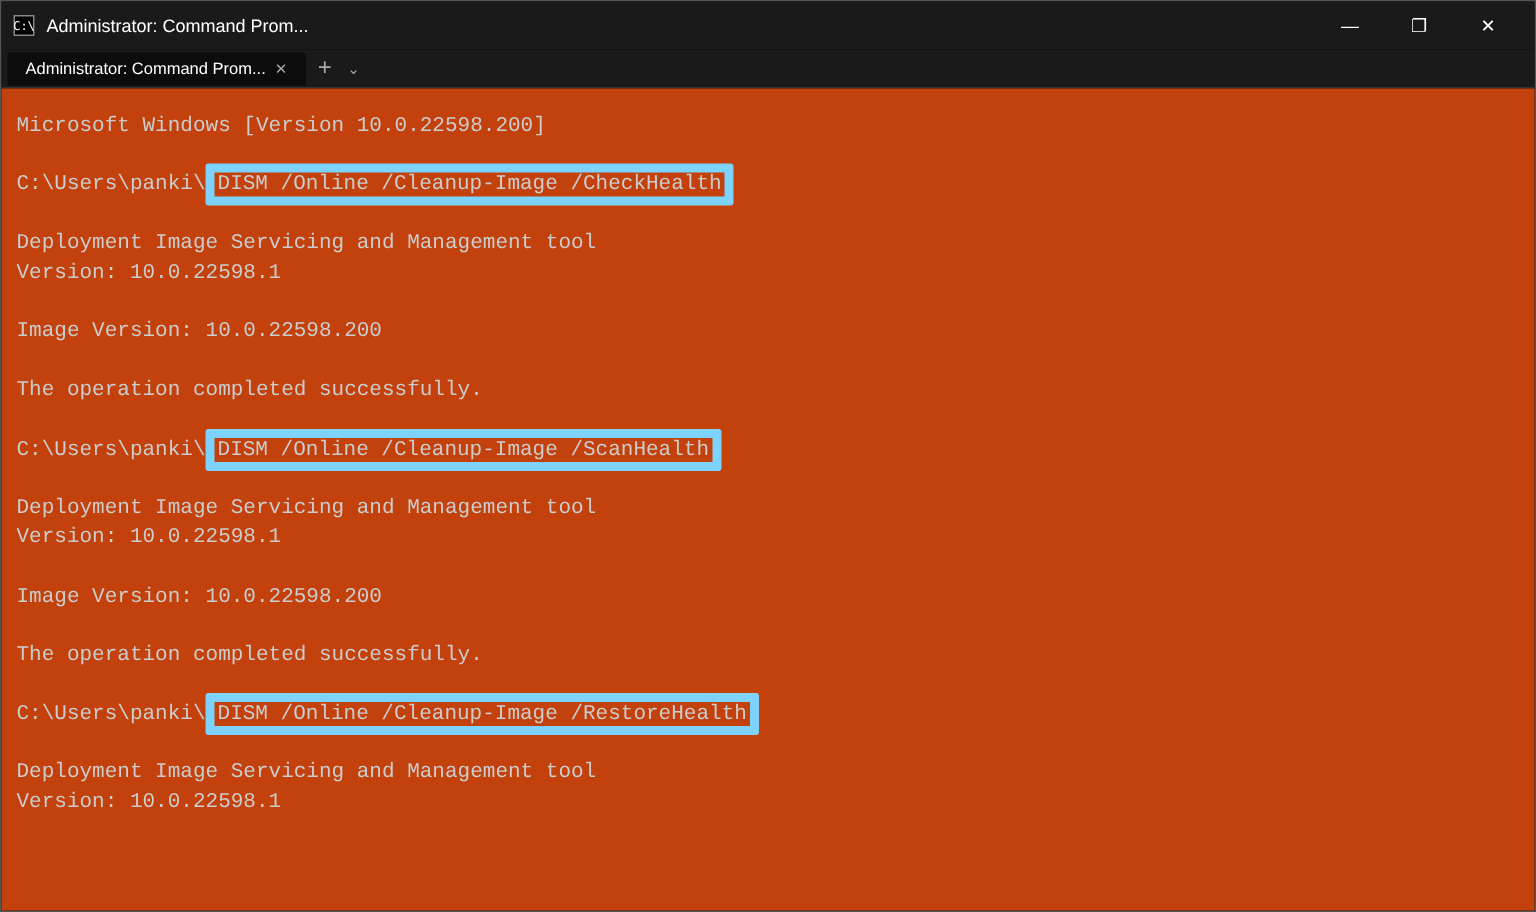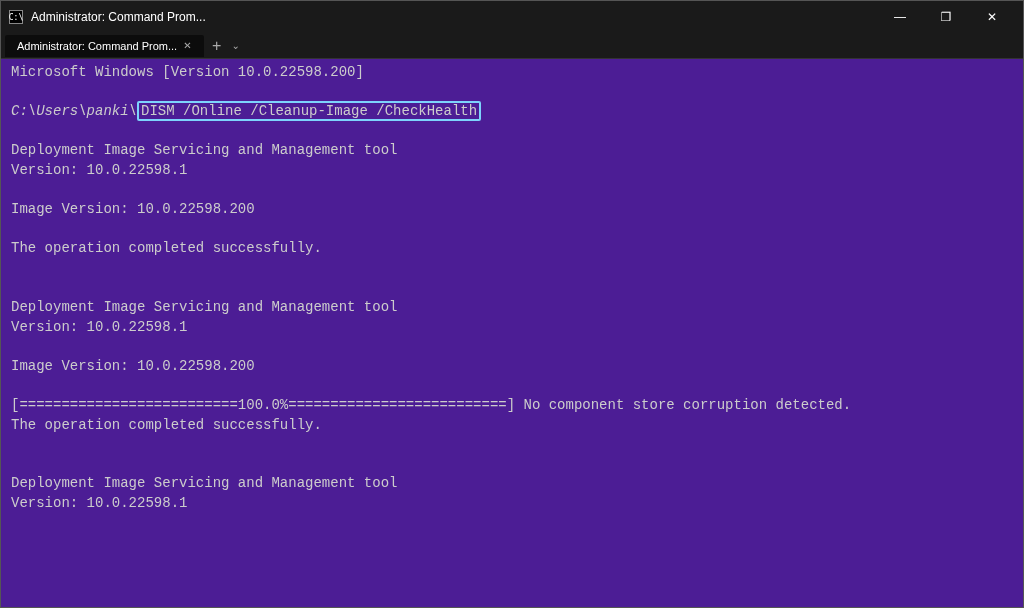--- a/index.html
+++ b/index.html
@@ -115,48 +115,47 @@
 
     .tab-dropdown {
       margin-left: 2px;
       color: #aaa;
       font-size: 10px;
       cursor: pointer;
     }
 
     .terminal-body {
       flex: 1;
-      background: #4c1d95;
+      background: #c2410c;
       color: #cccccc;
       font-family: 'Consolas', 'Courier New', monospace;
       font-size: 14px;
       line-height: 1.4;
-      padding: 4px 10px;
+      padding: 16px 10px;
       overflow: hidden;
     }
 
     .line {
       white-space: pre;
     }
 
     .line.empty {
       height: 1.4em;
     }
 
     .highlight-box {
       display: inline;
       background: transparent;
-      border: 2px solid #7dd3fc;
+      border: 6px solid #7dd3fc;
       border-radius: 2px;
       padding: 0 2px;
     }
 
     .prompt {
       color: #cccccc;
-      font-style: italic;
     }
   </style>
 </head>
 <body>
 
 <div class="window">
 
   <div class="title-bar">
     <div class="title-bar-left">
       <div class="cmd-icon">C:\</div>
@@ -183,28 +182,29 @@
     <div class="line empty"></div>
     <div class="line"><span class="prompt">C:\Users\panki\</span><span class="highlight-box">DISM /Online /Cleanup-Image /CheckHealth</span></div>
     <div class="line empty"></div>
     <div class="line">Deployment Image Servicing and Management tool</div>
     <div class="line">Version: 10.0.22598.1</div>
     <div class="line empty"></div>
     <div class="line">Image Version: 10.0.22598.200</div>
     <div class="line empty"></div>
     <div class="line">The operation completed successfully.</div>
     <div class="line empty"></div>
+    <div class="line"><span class="prompt">C:\Users\panki\</span><span class="highlight-box">DISM /Online /Cleanup-Image /ScanHealth</span></div>
     <div class="line empty"></div>
     <div class="line">Deployment Image Servicing and Management tool</div>
     <div class="line">Version: 10.0.22598.1</div>
     <div class="line empty"></div>
     <div class="line">Image Version: 10.0.22598.200</div>
     <div class="line empty"></div>
-    <div class="line">[==========================100.0%==========================] No component store corruption detected.</div>
     <div class="line">The operation completed successfully.</div>
     <div class="line empty"></div>
+    <div class="line"><span class="prompt">C:\Users\panki\</span><span class="highlight-box">DISM /Online /Cleanup-Image /RestoreHealth</span></div>
     <div class="line empty"></div>
     <div class="line">Deployment Image Servicing and Management tool</div>
     <div class="line">Version: 10.0.22598.1</div>
     <div class="line empty"></div>
 
   </div>
 </div>
 
 </body></html>

